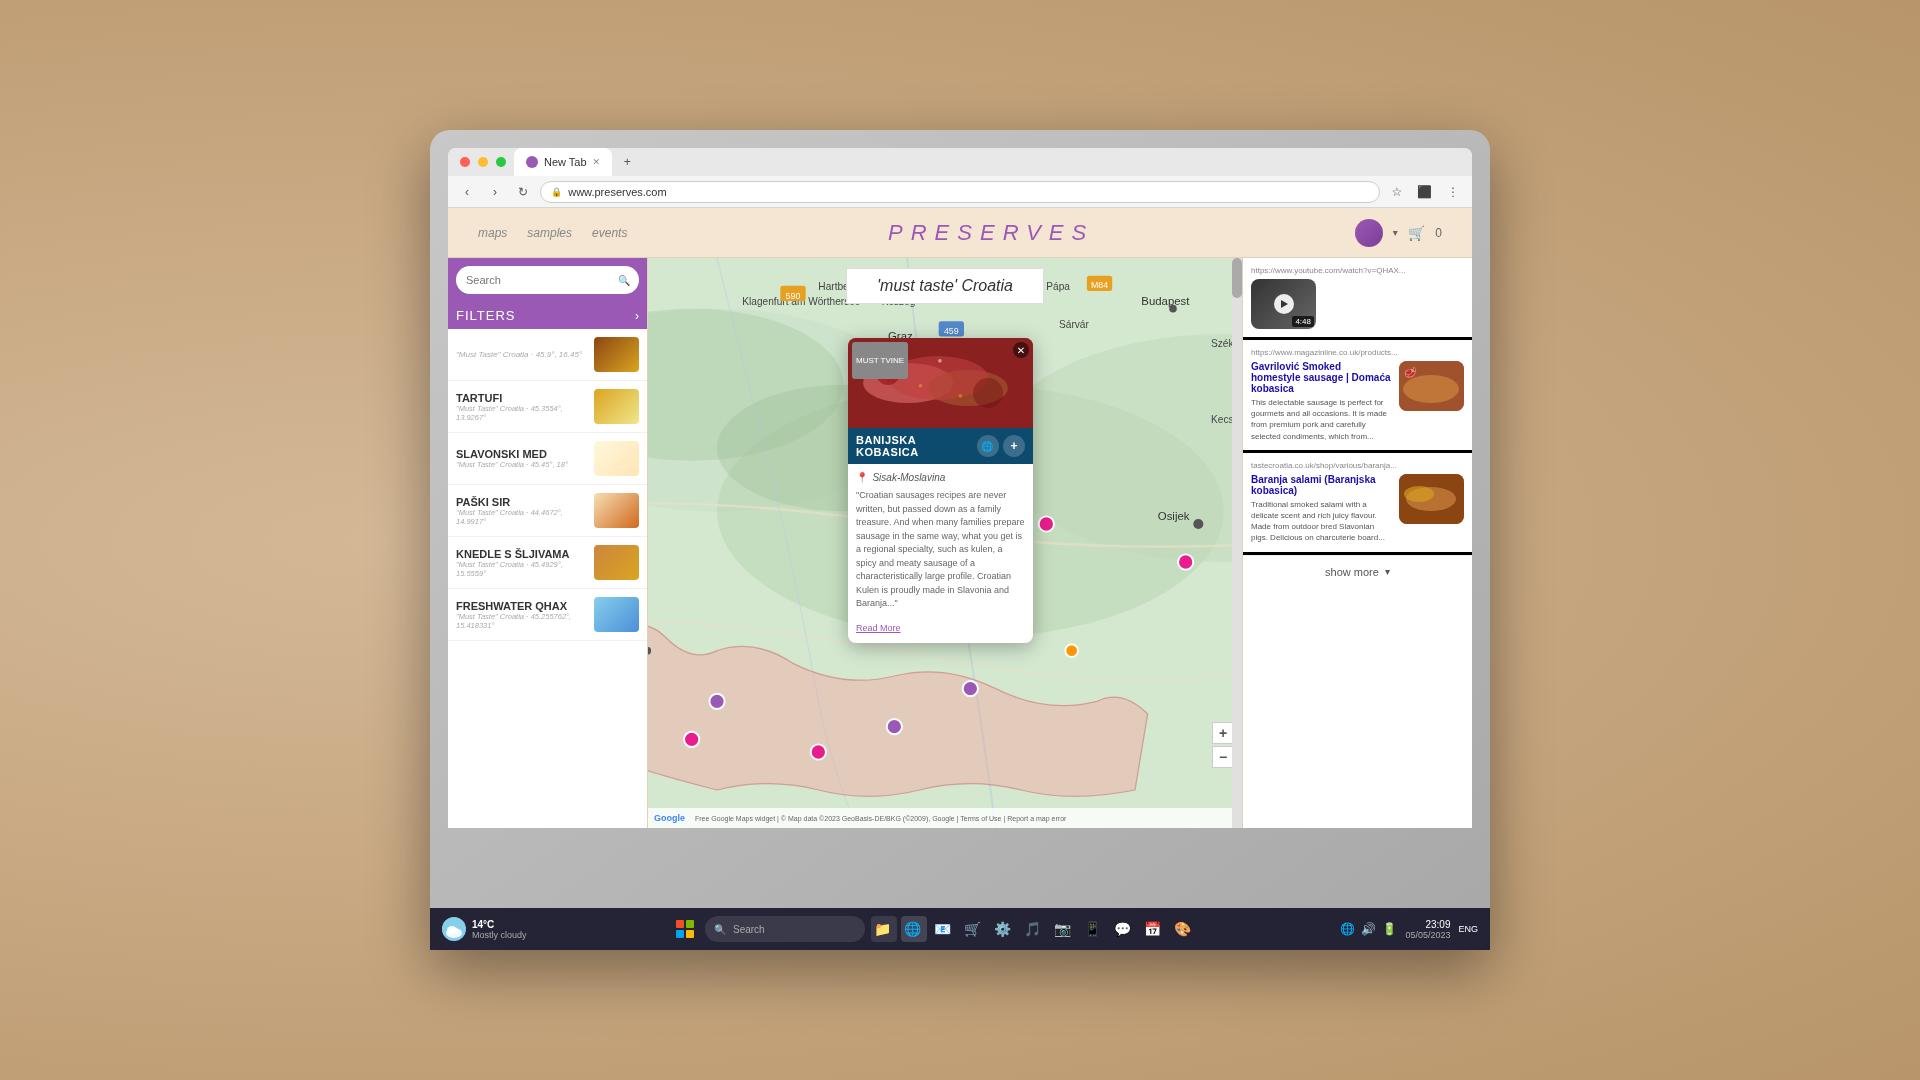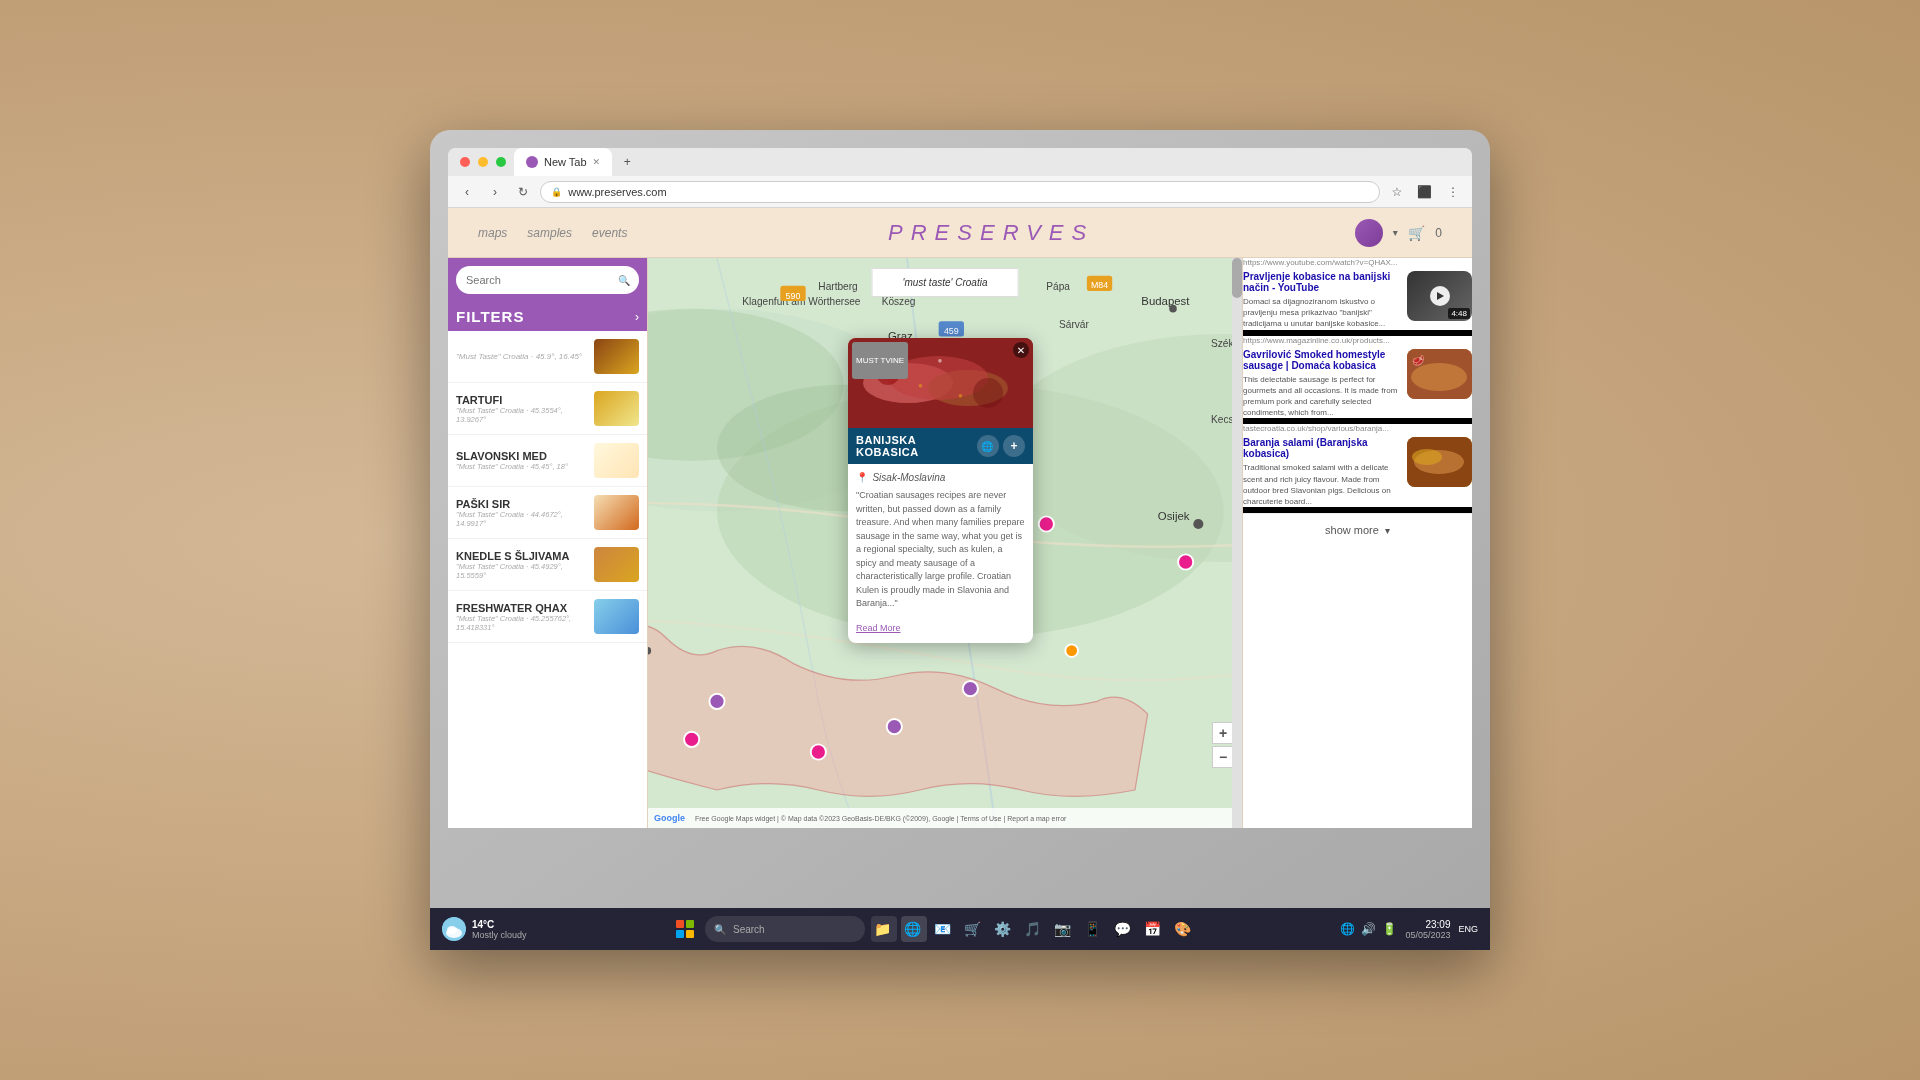--- a/index.html
+++ b/index.html
@@ -262,23 +262,23 @@
 
     .filters-bar {
       background: #9b59b6;
       padding: 6px 8px;
       display: flex;
       align-items: center;
       justify-content: space-between;
     }
 
     .filters-label {
-      font-size: 15px;
+      font-size: 13px;
       color: white;
-      font-weight: bold;
+      font-weight: normal;
       letter-spacing: 1px;
     }
 
     .filters-arrow {
       color: white;
       font-size: 12px;
     }
 
     .sidebar-item {
       display: flex;
@@ -327,21 +327,21 @@
     }
 
     
     .map-banner {
       position: absolute;
       top: 10px;
       left: 50%;
       transform: translateX(-50%);
       background: white;
       padding: 8px 30px;
-      font-size: 10px;
+      font-size: 16px;
       font-style: italic;
       color: #333;
       border: 1px solid #ddd;
       z-index: 20;
       white-space: nowrap;
     }
 
     
     .popup-card {
       position: absolute;
@@ -466,21 +466,22 @@
       width: 230px;
       background: white;
       border-left: 1px solid #e0d0bc;
       display: flex;
       flex-direction: column;
       overflow-y: auto;
       z-index: 10;
     }
 
     .result-item {
-      border-bottom: 6px solid #000000;
+      padding: 8px;
+      border-bottom: 3px solid #000000;
       cursor: pointer;
     }
 
     .result-url {
       font-size: 8px;
       color: #888;
       margin-bottom: 4px;
       word-break: break-all;
     }
 
@@ -1071,24 +1072,20 @@
                 </div>
 
               </div>
             </div>
 
             <div class="right-panel">
 
               <div class="result-item">
                 <div class="result-url">https://www.youtube.com/watch?v=QHAX...</div>
                 <div class="result-content">
-                  <div class="result-text">
-                    <div class="result-title">Pravljenje kobasice na banijski način - YouTube</div>
-                    <div class="result-desc">Domaci sa dijagnoziranom iskustvo o pravljenju mesa prikazivao "banijski" tradicijama u unutar banijske kobasice...</div>
-                  </div>
                   <div class="result-thumb thumb-video">
                     <div class="play-btn">
                       <div class="play-triangle"></div>
                     </div>
                     <span class="video-duration">4:48</span>
                   </div>
                 </div>
               </div>
 
               <div class="result-item">

